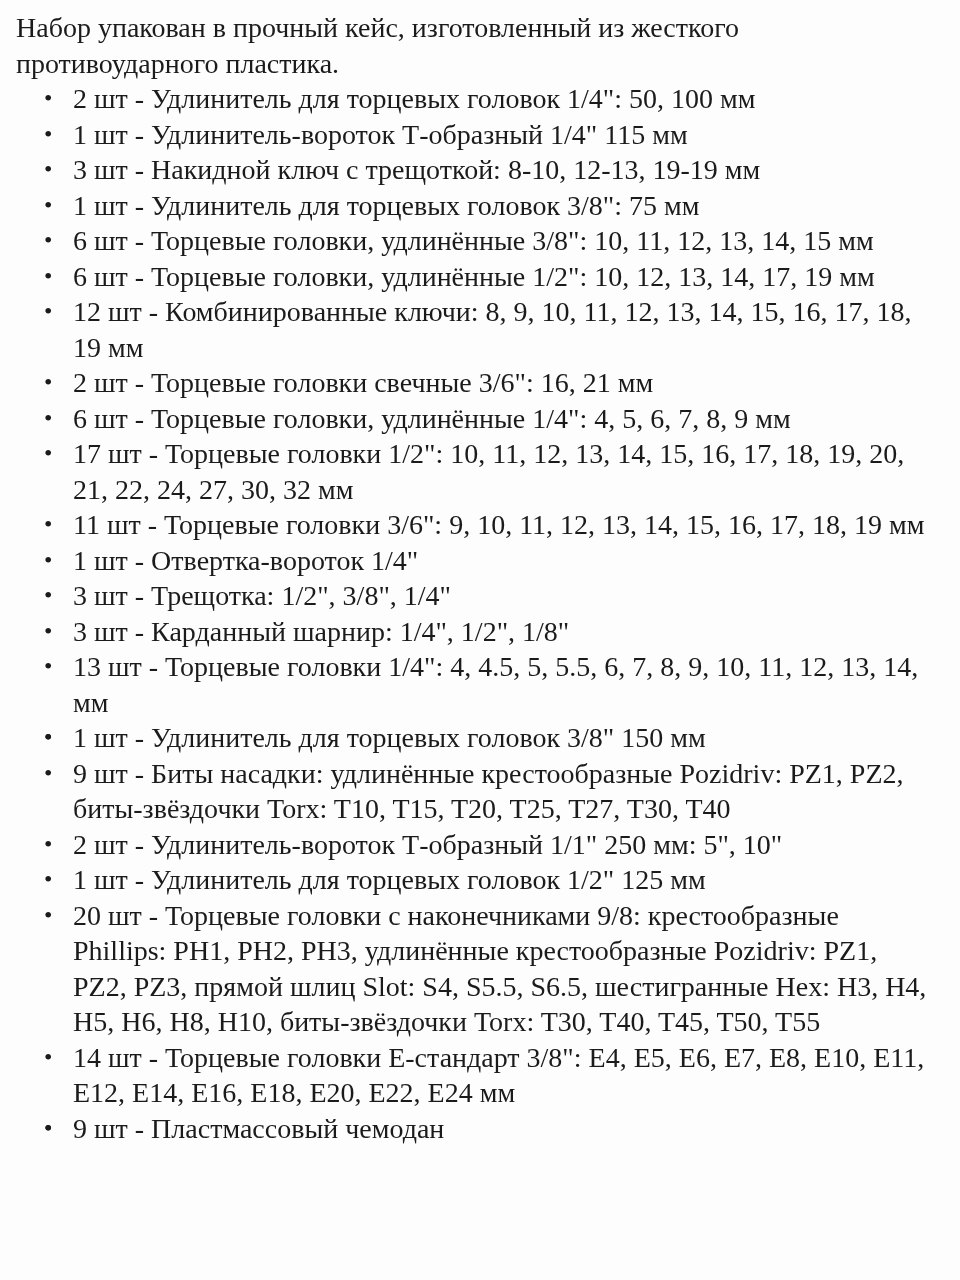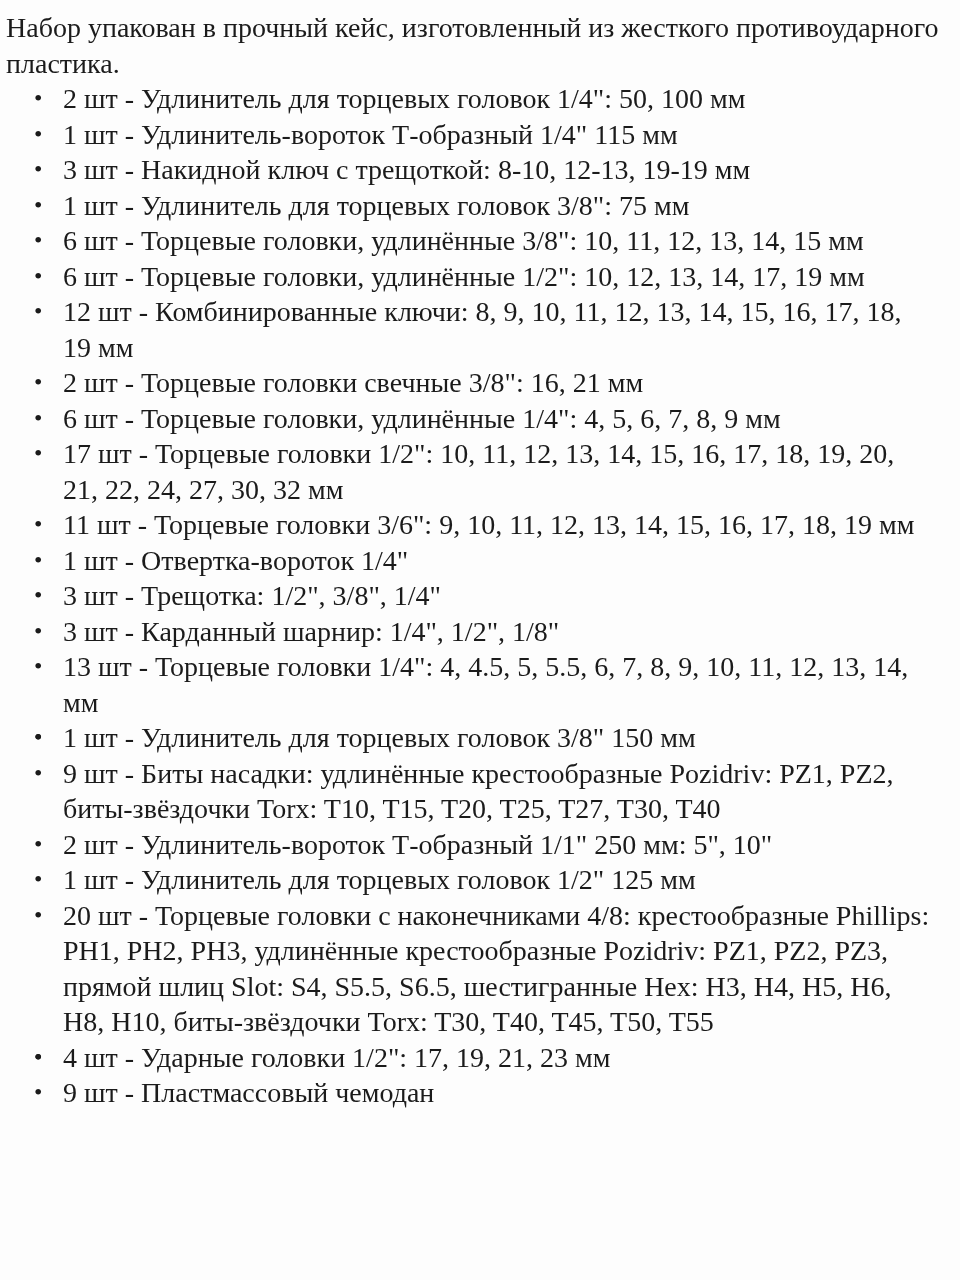--- a/index.html
+++ b/index.html
@@ -9,21 +9,21 @@
   body {
     width: 960px;
     height: 1280px;
     background: #fdfdfd;
     overflow: hidden;
   }
   .doc {
     box-sizing: border-box;
     width: 960px;
     height: 1280px;
-    padding: 10px 16px 0 6px;
+    padding: 10px 16px 0 16px;
     font-family: "Liberation Serif", "DejaVu Serif", serif;
     font-size: 28px;
     line-height: 35.5px;
     color: #1b1b1b;
   }
   .intro, .list-header {
     margin: 0;
     padding: 0;
   }
   ul.contents {
@@ -54,31 +54,31 @@
 <div class="doc">
   <p class="intro">Набор упакован в прочный кейс, изготовленный из жесткого противоударного пластика.</p>
   <ul class="contents">
     <li><span class="bullet">•</span><span class="item-text">2 шт - Удлинитель для торцевых головок 1/4": 50, 100 мм</span></li>
     <li><span class="bullet">•</span><span class="item-text">1 шт - Удлинитель-вороток Т-образный 1/4" 115 мм</span></li>
     <li><span class="bullet">•</span><span class="item-text">3 шт - Накидной ключ с трещоткой: 8-10, 12-13, 19-19 мм</span></li>
     <li><span class="bullet">•</span><span class="item-text">1 шт - Удлинитель для торцевых головок 3/8": 75 мм</span></li>
     <li><span class="bullet">•</span><span class="item-text">6 шт - Торцевые головки, удлинённые 3/8": 10, 11, 12, 13, 14, 15 мм</span></li>
     <li><span class="bullet">•</span><span class="item-text">6 шт - Торцевые головки, удлинённые 1/2": 10, 12, 13, 14, 17, 19 мм</span></li>
     <li><span class="bullet">•</span><span class="item-text">12 шт - Комбинированные ключи: 8, 9, 10, 11, 12, 13, 14, 15, 16, 17, 18, 19 мм</span></li>
-    <li><span class="bullet">•</span><span class="item-text">2 шт - Торцевые головки свечные 3/8": 16, 21 мм</span></li>
+    <li><span class="bullet">•</span><span class="item-text">2 шт - Торцевые головки свечные 3/6": 16, 21 мм</span></li>
     <li><span class="bullet">•</span><span class="item-text">6 шт - Торцевые головки, удлинённые 1/4": 4, 5, 6, 7, 8, 9 мм</span></li>
     <li><span class="bullet">•</span><span class="item-text">17 шт - Торцевые головки 1/2": 10, 11, 12, 13, 14, 15, 16, 17, 18, 19, 20, 21, 22, 24, 27, 30, 32 мм</span></li>
     <li><span class="bullet">•</span><span class="item-text">11 шт - Торцевые головки 3/6": 9, 10, 11, 12, 13, 14, 15, 16, 17, 18, 19 мм</span></li>
     <li><span class="bullet">•</span><span class="item-text">1 шт - Отвертка-вороток 1/4"</span></li>
     <li><span class="bullet">•</span><span class="item-text">3 шт - Трещотка: 1/2", 3/8", 1/4"</span></li>
     <li><span class="bullet">•</span><span class="item-text">3 шт - Карданный шарнир: 1/4", 1/2", 1/8"</span></li>
     <li><span class="bullet">•</span><span class="item-text">13 шт - Торцевые головки 1/4": 4, 4.5, 5, 5.5, 6, 7, 8, 9, 10, 11, 12, 13, 14, мм</span></li>
     <li><span class="bullet">•</span></li>
     <li><span class="bullet">•</span><span class="item-text">1 шт - Удлинитель для торцевых головок 3/8" 150 мм</span></li>
     <li><span class="bullet">•</span><span class="item-text">9 шт - Биты насадки: удлинённые крестообразные Pozidriv: PZ1, PZ2, биты-звёздочки Torx: T10, T15, T20, T25, T27, T30, T40</span></li>
     <li><span class="bullet">•</span><span class="item-text">2 шт - Удлинитель-вороток Т-образный 1/1" 250 мм: 5", 10"</span></li>
     <li><span class="bullet">•</span><span class="item-text">1 шт - Удлинитель для торцевых головок 1/2" 125 мм</span></li>
-    <li><span class="bullet">•</span><span class="item-text">20 шт - Торцевые головки с наконечниками 4/8: крестообразные Phillips: PH1, PH2, PH3, удлинённые крестообразные Pozidriv: PZ1, PZ2, PZ3, прямой шлиц Slot: S4, S5.5, S6.5, шестигранные Hex: H3, H4, H5, H6, H8, H10, биты-звёздочки Torx: T30, T40, T45, T50, T55</span></li>
+    <li><span class="bullet">•</span><span class="item-text">20 шт - Торцевые головки с наконечниками 9/8: крестообразные Phillips: PH1, PH2, PH3, удлинённые крестообразные Pozidriv: PZ1, PZ2, PZ3, прямой шлиц Slot: S4, S5.5, S6.5, шестигранные Hex: H3, H4, H5, H6, H8, H10, биты-звёздочки Torx: T30, T40, T45, T50, T55</span></li>
+    <li><span class="bullet">•</span><span class="item-text">14 шт - Торцевые головки Е-стандарт 3/8": E4, E5, E6, E7, E8, E10, E11, E12, E14, E16, E18, E20, E22, E24 мм</span></li>
     <li><span class="bullet">•</span></li>
-    <li><span class="bullet">•</span><span class="item-text">4 шт - Ударные головки 1/2": 17, 19, 21, 23 мм</span></li>
     <li><span class="bullet">•</span><span class="item-text">9 шт - Пластмассовый чемодан</span></li>
   </ul>
 </div>
 
 </body></html>

